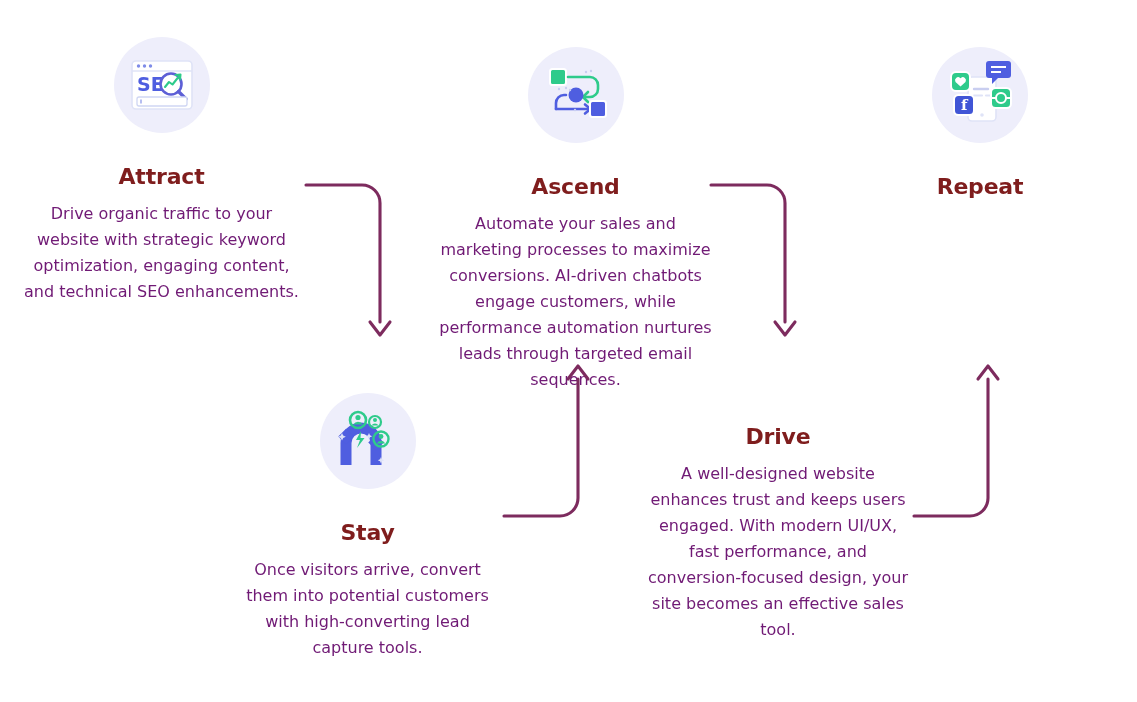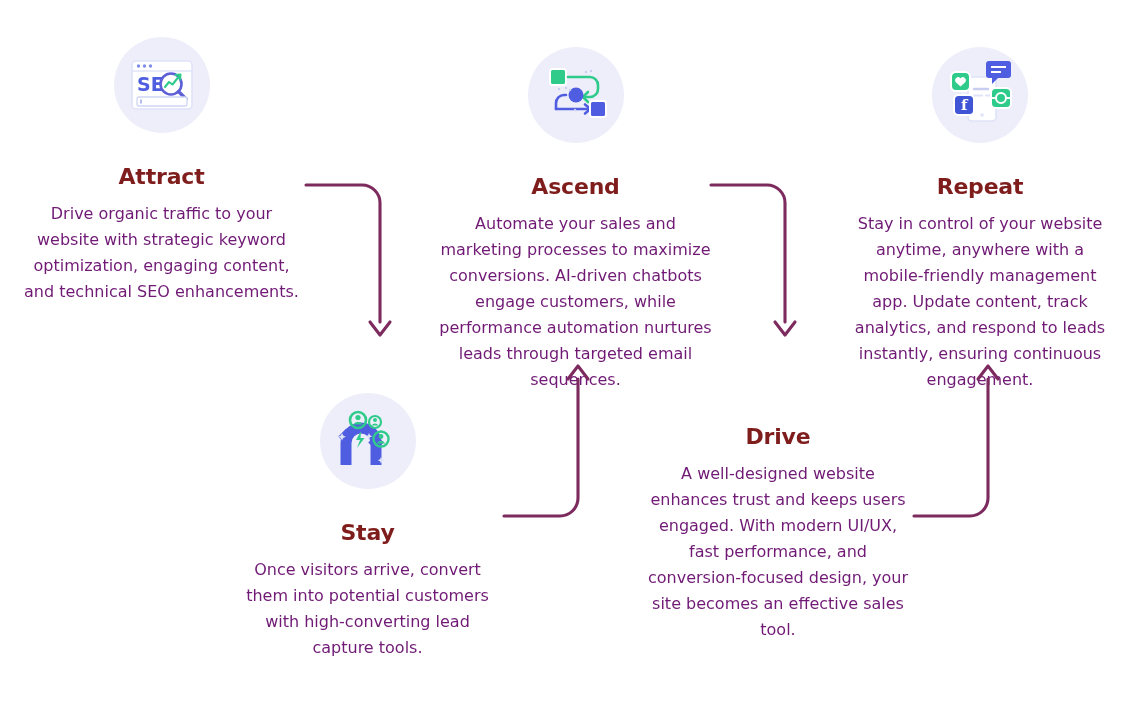--- a/index.html
+++ b/index.html
@@ -144,21 +144,20 @@
         <line x1="59" y1="25" x2="69" y2="25" stroke="#ffffff" stroke-width="2"></line>
         <rect x="22" y="48" width="20" height="20" rx="4.5" fill="#4055d6" stroke="#ffffff" stroke-width="2"></rect>
         <text x="29" y="63" font-family="'DejaVu Serif','Liberation Serif',serif" font-size="15" font-weight="bold" fill="#ffffff">f</text>
         <rect x="59" y="41" width="20" height="20" rx="4.5" fill="#2ecb8b" stroke="#ffffff" stroke-width="2"></rect>
         <circle cx="69" cy="51" r="5" fill="none" stroke="#ffffff" stroke-width="2"></circle>
         <line x1="59" y1="51" x2="64" y2="51" stroke="#ffffff" stroke-width="2"></line>
         <line x1="74" y1="51" x2="79" y2="51" stroke="#ffffff" stroke-width="2"></line>
       </svg>
     </div>
     <div class="step-title">Repeat</div>
-    <div class="step-desc">Stay in control of your website anytime, anywhere with a mobile-friendly management app. Update content, track analytics, and respond to leads instantly, ensuring continuous engagement.</div>
   </div>
 
   <div class="step" id="step-sell">
     <div class="icon-wrap">
       <div class="icon-circle"></div>
       <svg class="icon-svg" viewBox="0 0 96 96">
         <path d="M26 72 V50 a15 15 0 0 1 30 0 V72" fill="none" stroke="#4f5ee0" stroke-width="11" stroke-linecap="butt"></path>
         <rect x="20.5" y="38" width="11" height="11" fill="#4f5ee0" transform="rotate(-45 26 43.5)"></rect>
         <rect x="50.5" y="44" width="11" height="11" fill="#4f5ee0" transform="rotate(-45 56 49.5)"></rect>
         <path d="M41 38 l-5 9 h4 l-3 8 l7.5 -10 h-4 z" fill="#2ecb8b"></path>

